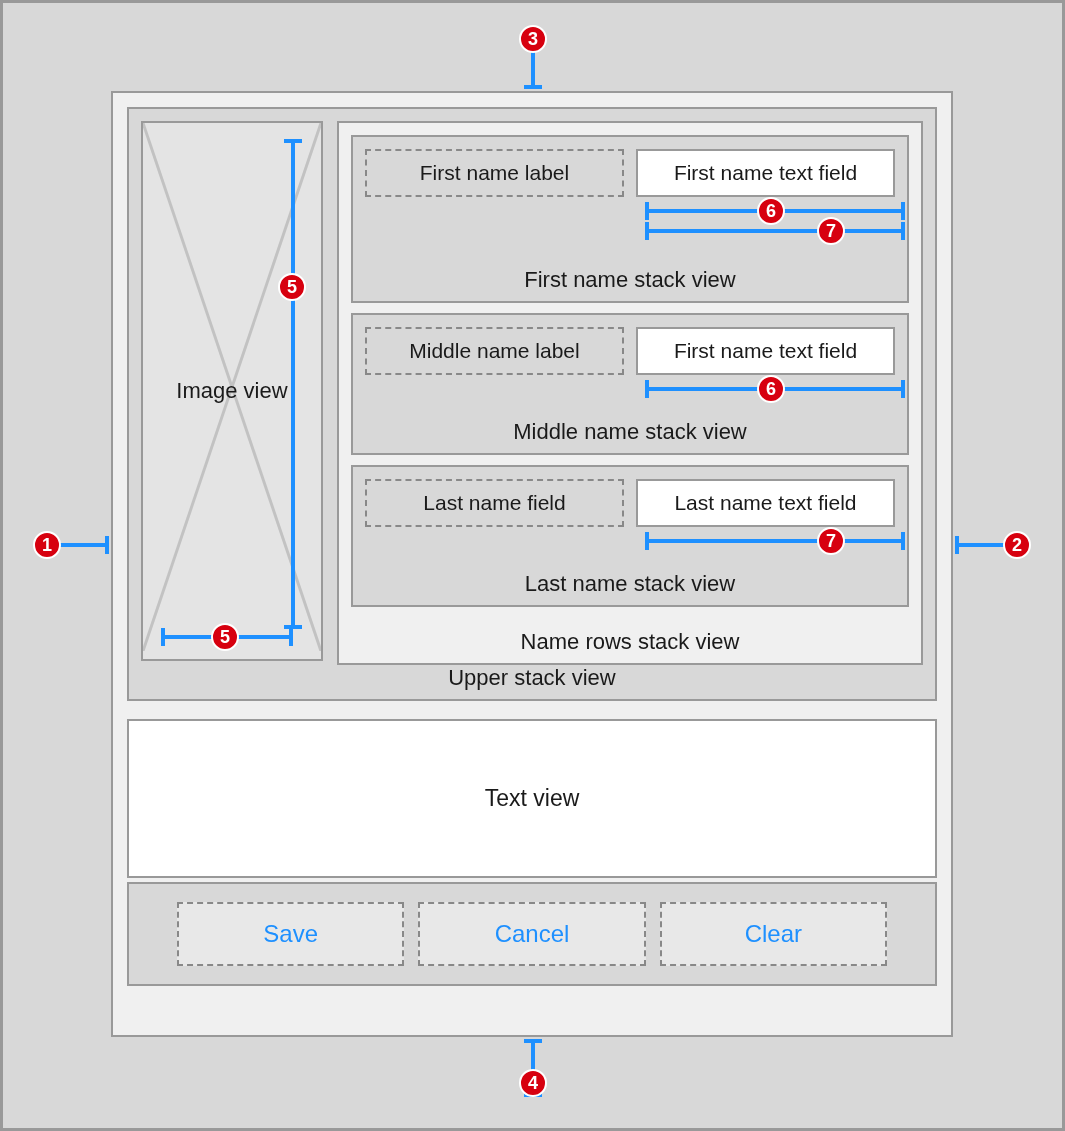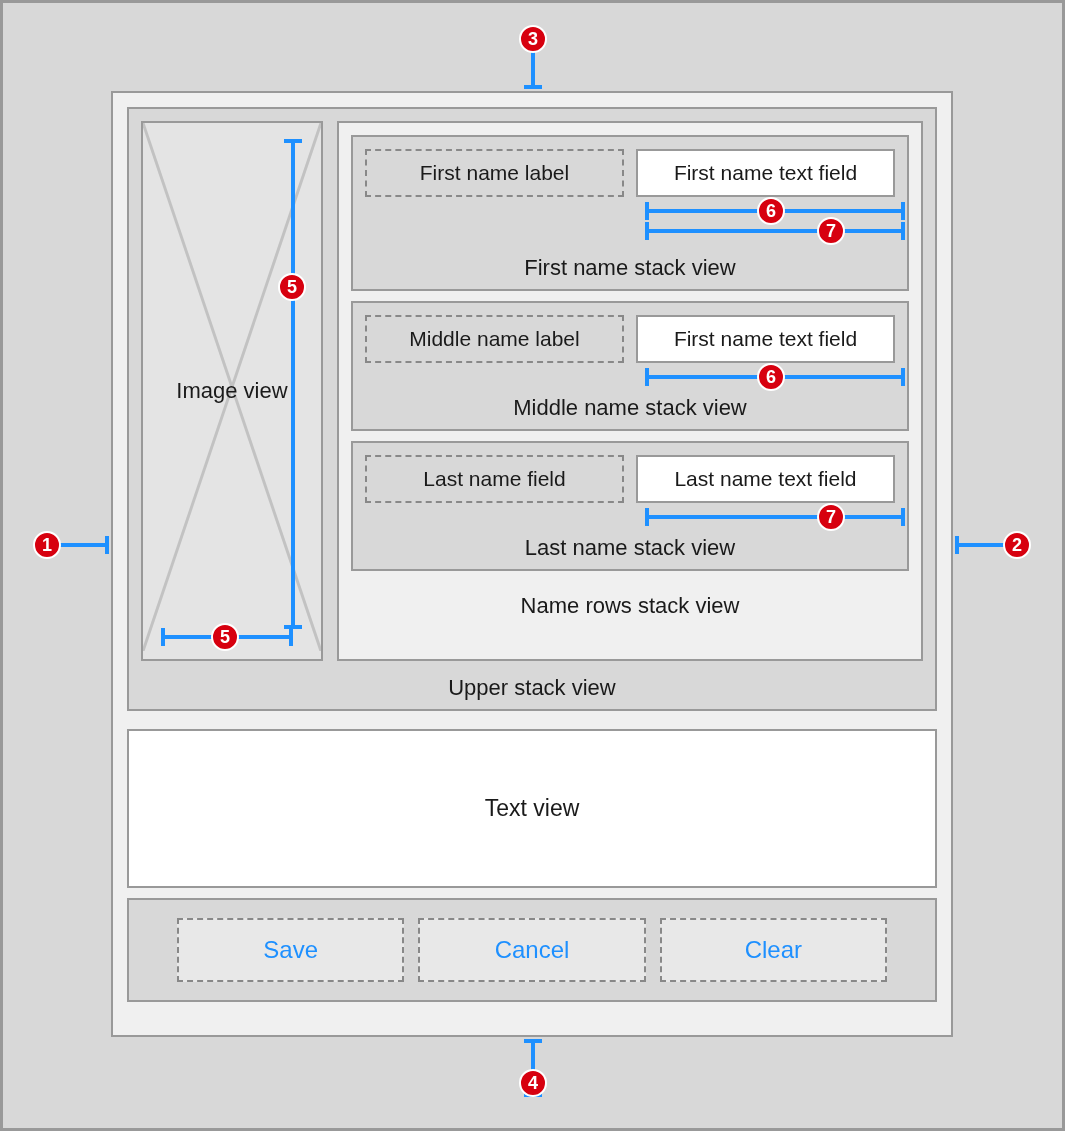--- a/index.html
+++ b/index.html
@@ -91,36 +91,36 @@
     align-items: center;
     justify-content: center;
     padding: 10px 6px;
     font-size: 21px;
     color: #1a1a1a;
   }
   .caption {
     text-align: center;
     font-size: 22px;
     color: #1a1a1a;
-    margin-top: 6px;
+    margin-top: 18px;
   }
   .constraint-row { height: 26px; position: relative; }
   .text-view {
     margin-top: 18px;
     height: 159px;
     background: #fff;
     border: 2px solid #999;
     display: flex;
     align-items: center;
     justify-content: center;
     font-size: 23px;
     color: #1a1a1a;
   }
   .button-bar {
-    margin-top: 10px;
+    margin-top: 4px;
     background: #d8d8d8;
     border: 2px solid #999;
     padding: 18px 48px;
     display: flex;
     justify-content: space-between;
     gap: 14px;
   }
   .btn {
     flex: 1;
     border: 2px dashed #888;
@@ -256,21 +256,21 @@
               <div class="hbar" style="left:280px; top:12px; width:260px;"></div>
               <div class="badge" style="left:452px; top:0px;">7</div>
             </div>
             <div class="caption">Last name stack view</div>
           </div>
 
           <div class="caption" style="margin-top:12px;">Name rows stack view</div>
         </div>
 
       </div>
-      <div class="caption" style="margin-top:14px;">Upper stack view</div>
+      <div class="caption" style="margin-top:0;">Upper stack view</div>
     </div>
 
     <div class="text-view">
       <span>Text view</span>
     </div>
 
     <div class="button-bar">
       <div class="btn">Save</div>
       <div class="btn">Cancel</div>
       <div class="btn">Clear</div>

